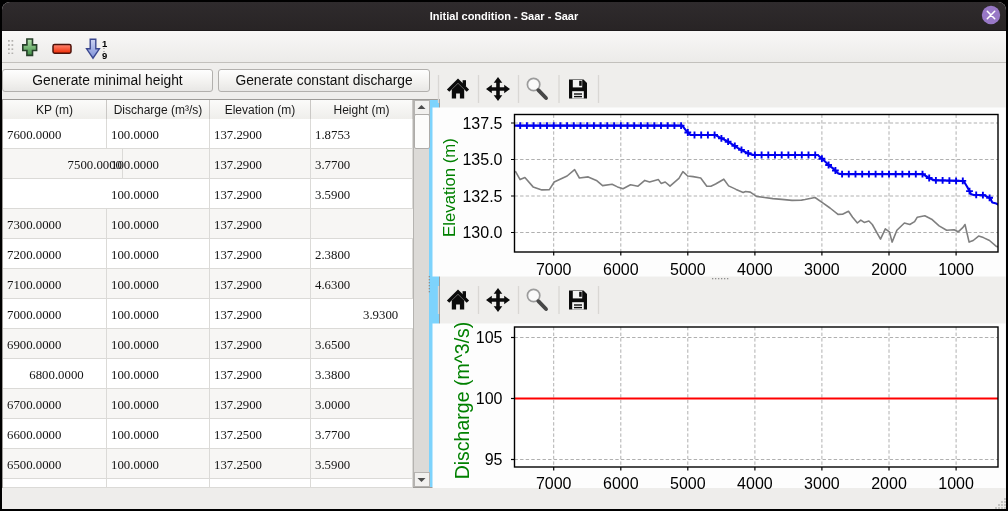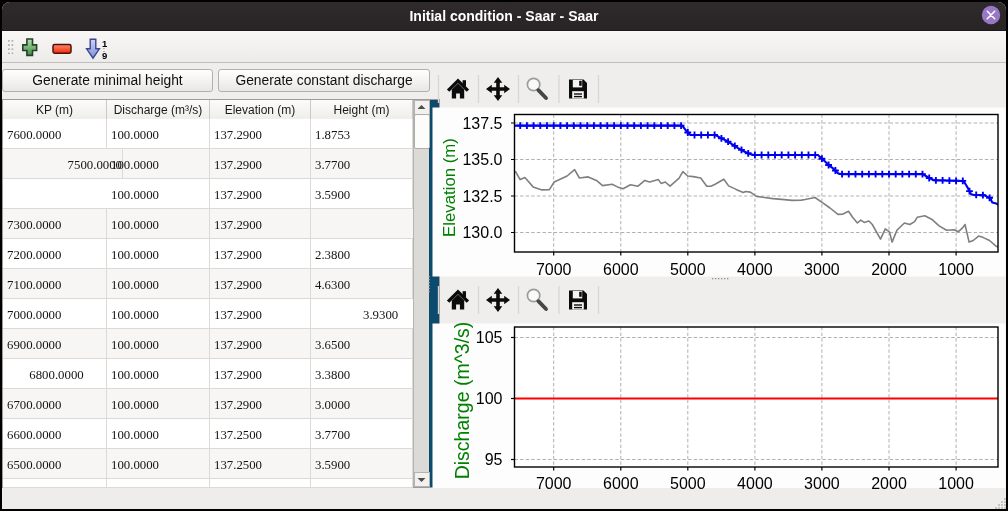--- a/index.html
+++ b/index.html
@@ -2,32 +2,32 @@
 <html><head><meta charset="utf-8">
 <style>
 html,body{margin:0;padding:0;width:1008px;height:511px;background:#000;overflow:hidden;
 font-family:"Liberation Sans",sans-serif;}
 #win{position:absolute;left:0;top:0;width:1008px;height:511px;background:#000;border-radius:10px 10px 0 0;}
 #content{position:absolute;left:2px;top:2px;width:1004px;height:507px;background:#efeeec;
 border-radius:8px 8px 0 0;overflow:hidden;}
 #titlebar{position:absolute;left:0;top:0;width:100%;height:28px;
 background:linear-gradient(#2f2b2d,#282425);border-bottom:1px solid #1d1a1b;}
 #title{position:absolute;left:0;top:0;width:100%;height:28px;line-height:28px;text-align:center;
-color:#fff;font-size:14px;font-weight:bold;}
+color:#fff;font-size:11px;font-weight:bold;}
 #closebtn{position:absolute;right:5px;top:3px;width:20px;height:20px;}
 #toolbar{position:absolute;left:0;top:29px;width:100%;height:31px;
 background:linear-gradient(#f8f7f6,#ecebe9);border-bottom:1px solid #c2c0bc;}
 #handle{position:absolute;left:6px;top:9px;width:7px;height:14px;
 background-image:radial-gradient(circle at 1px 1px,#b2b0ad 0.8px,transparent 1px);
 background-size:3.5px 4.2px;}
 .btn{position:absolute;height:21px;border:1px solid #b2b0ad;border-radius:3px;
 background:linear-gradient(#fefefe,#f3f2f0 55%,#e8e7e5);
 font-size:13.8px;color:#101010;text-align:center;line-height:21px;}
 #tablewrap{position:absolute;left:0px;top:97px;width:438px;height:389px;
-border:1px solid #9d9b98;background:#0c4a6e;box-sizing:border-box;}
+border:1px solid #9d9b98;background:#7dd3fc;box-sizing:border-box;}
 #thead{position:absolute;left:0;top:0;width:410px;height:19px;
 background:linear-gradient(#fbfbfa,#efeeeb);border-bottom:1px solid #c2c0bd;}
 .hcell{position:absolute;top:0;height:19px;line-height:20px;text-align:center;
 font-size:12px;color:#1a1a1a;border-right:1px solid #cac8c5;box-sizing:border-box;}
 .row{position:absolute;left:0;width:410px;height:30px;border-bottom:1px solid #dbdad7;box-sizing:border-box;}
 .row.odd{background:#ffffff;}
 .row.even{background:#f7f6f4;}
 .cell{position:absolute;top:0;height:29px;line-height:33px;font-size:12.8px;color:#141414;
 padding-left:4px;border-right:1px solid #dbdad7;box-sizing:border-box;}
 #vscroll{position:absolute;left:410px;top:0;width:16px;height:387px;background:#dcdad7;

